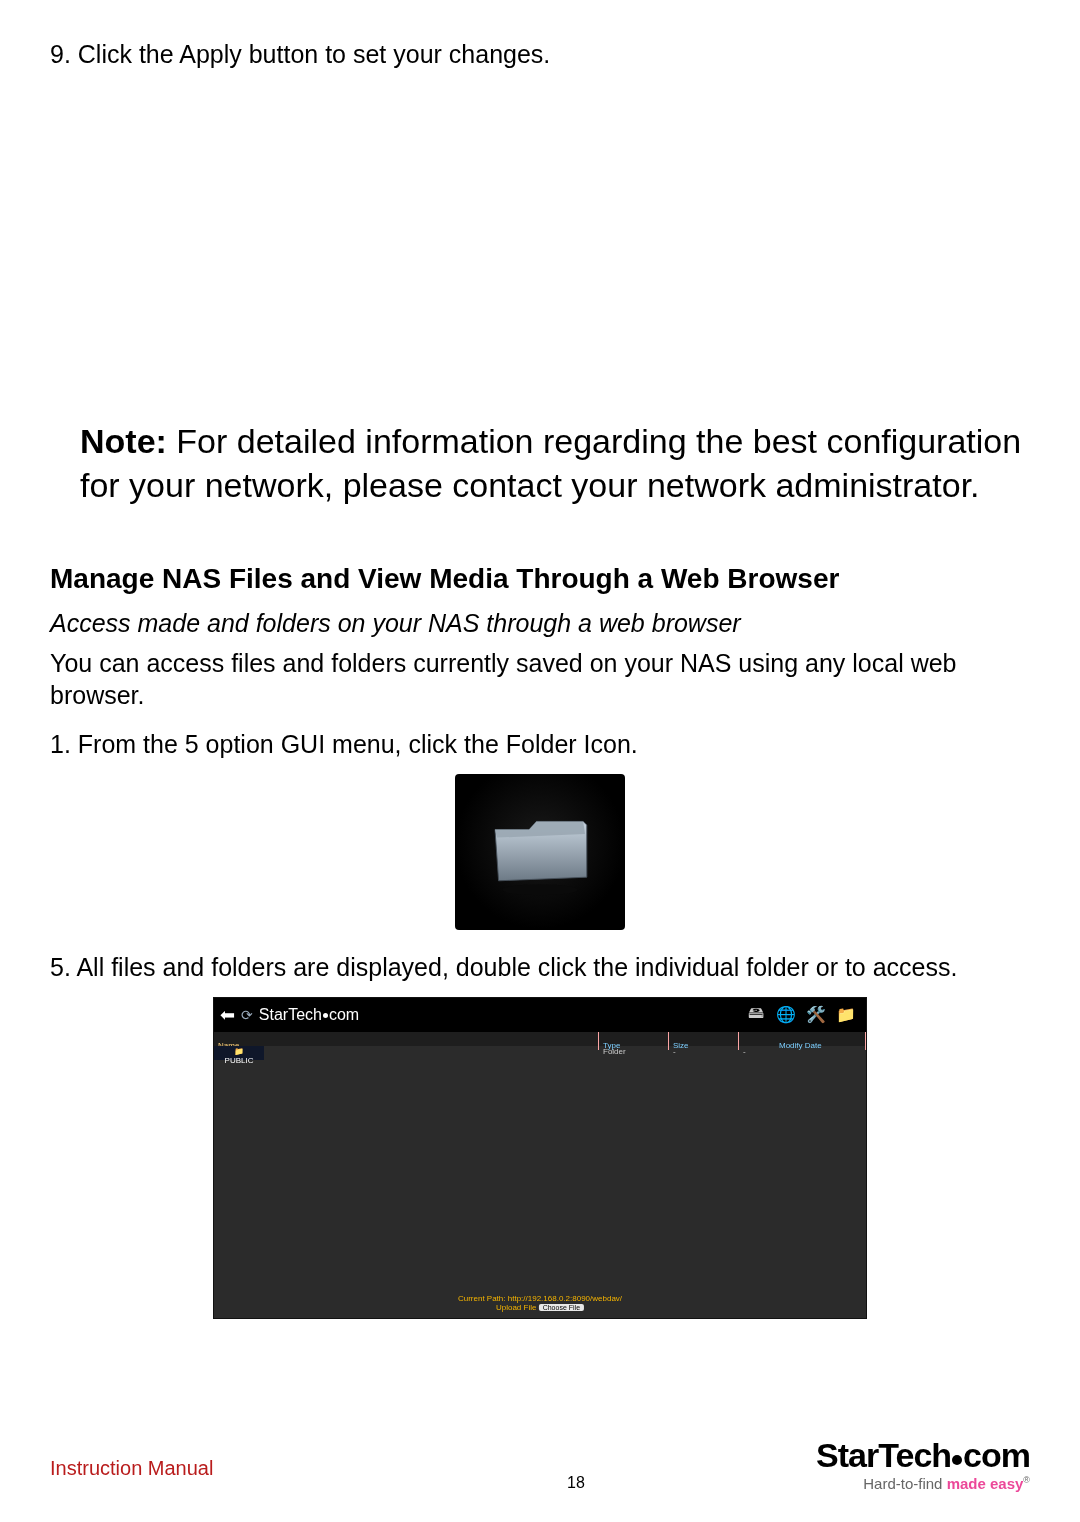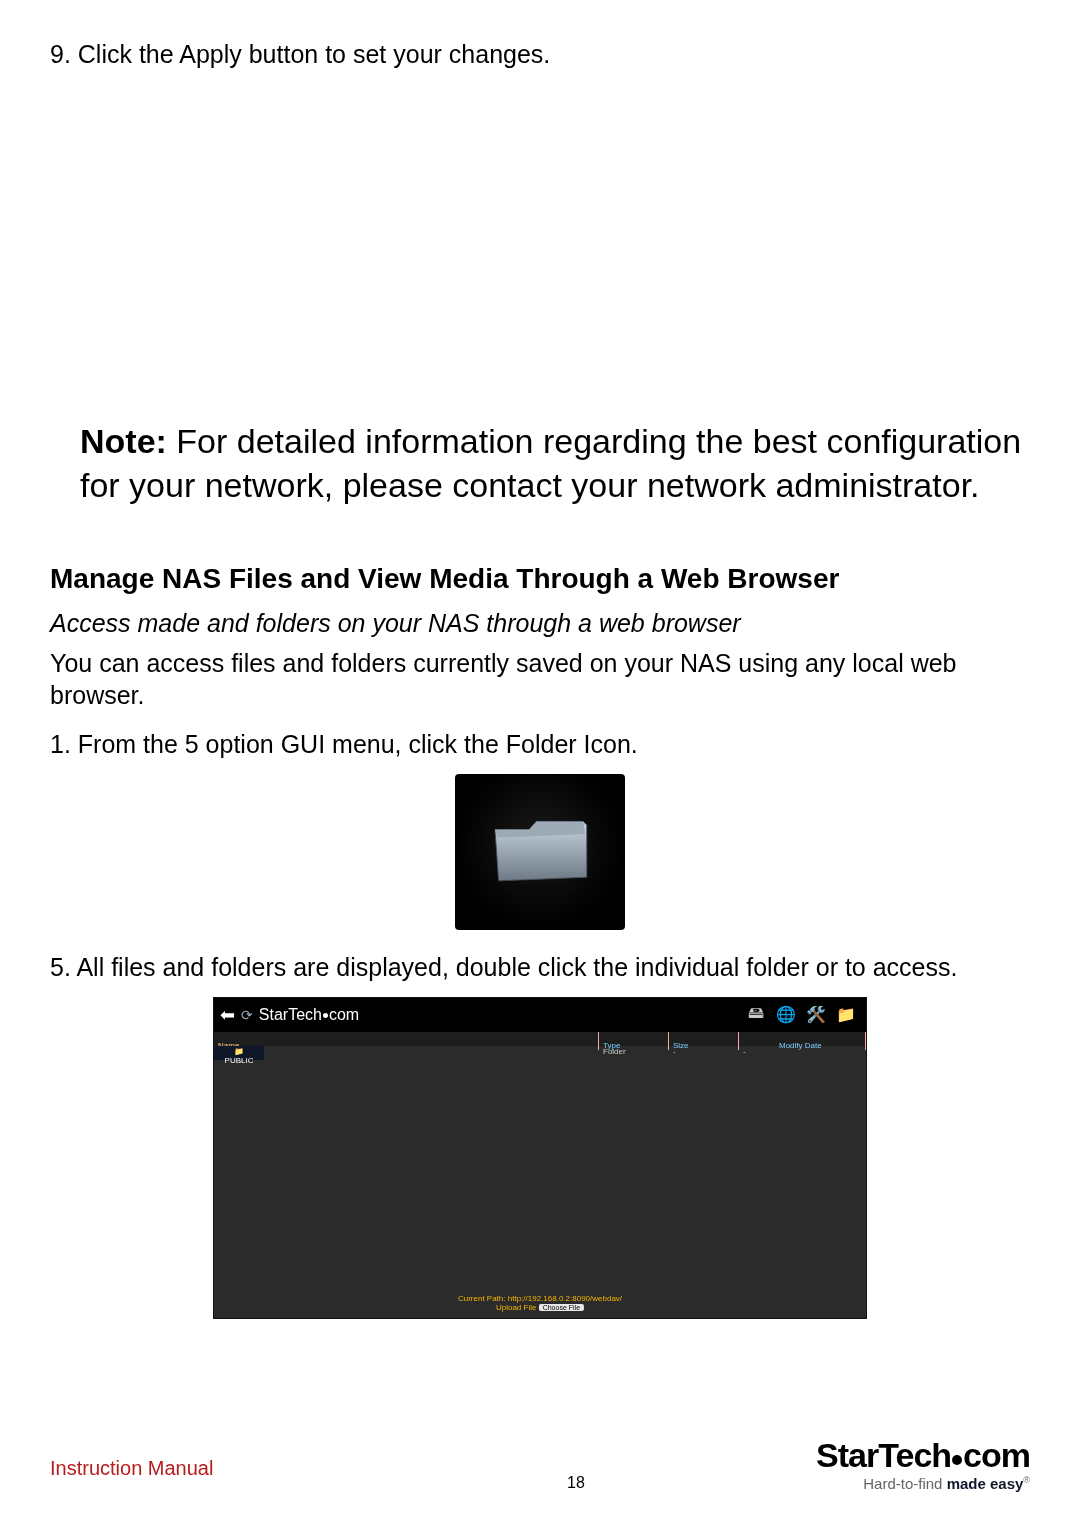--- a/index.html
+++ b/index.html
@@ -144,21 +144,21 @@
   }
   .brand-logo .dot {
     display:inline-block; width:10px; height:10px;
     background:#000; border-radius:50%;
     position: relative; top:-2px; margin:0 1px;
   }
   .brand-tag {
     font-size: 15px;
     color: #666;
   }
-  .brand-tag b { color:#0f172a; }
+  .brand-tag b { color:#ec4899; }
   .brand-tag sup { font-size: 9px; }
   .startech-inline {
     color:#fff; font-size:16px; font-weight:400;
   }
   .startech-inline .dot2 {
     display:inline-block; width:5px; height:5px;
     background:#fff; border-radius:50%;
     position:relative; top:-2px; margin:0 1px;
   }
 </style>

